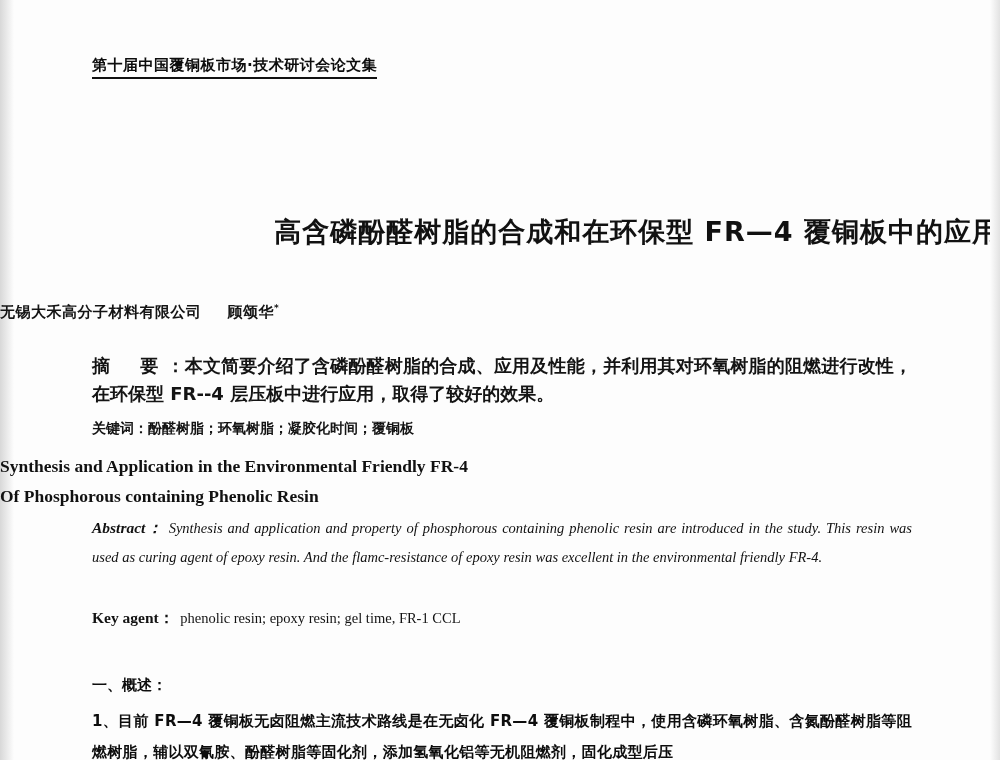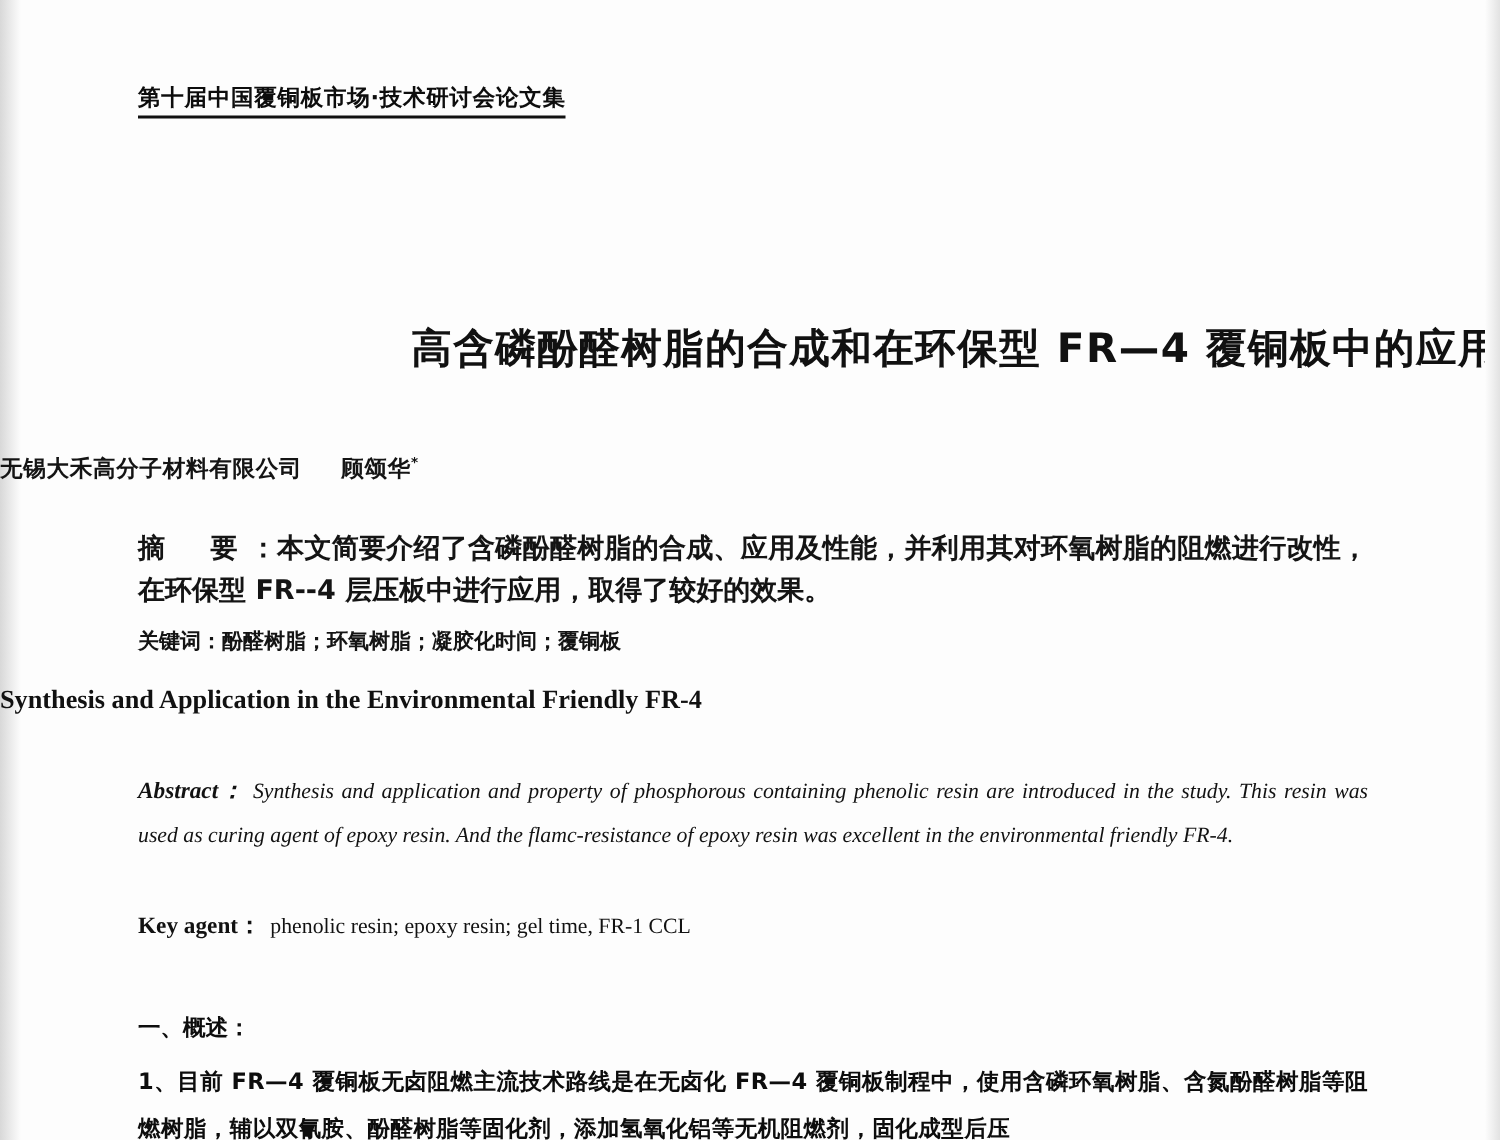--- a/index.html
+++ b/index.html
@@ -186,20 +186,21 @@
   <div class="block cn-abstract">
     <span class="lbl">摘　要</span><span>：本文简要介绍了含磷酚醛树脂的合成、应用及性能，并利用其对环氧树脂的阻燃进行改性，在环保型 FR--4 层压板中进行应用，取得了较好的效果。</span>
   </div>
 
   <div class="block cn-keywords">
     <span class="lbl2">关键词</span><span>：酚醛树脂；环氧树脂；凝胶化时间；覆铜板</span>
   </div>
 
   <div class="en-title">
     <div>Synthesis and Application in the Environmental Friendly FR-4</div>
+    <div>Of Phosphorous containing Phenolic Resin</div>
   </div>
 
   <div class="block en-abstract">
     <span class="lbl">Abstract：</span>
     <span>Synthesis and application and property of phosphorous containing phenolic resin are introduced in the study. This resin was used as curing agent of epoxy resin. And the flamc-resistance of epoxy resin was excellent in the environmental friendly FR-4.</span>
   </div>
 
   <div class="block en-keyword">
     <span class="lbl">Key agent：</span><span>phenolic resin; epoxy resin; gel time, FR-1 CCL</span>
   </div>

